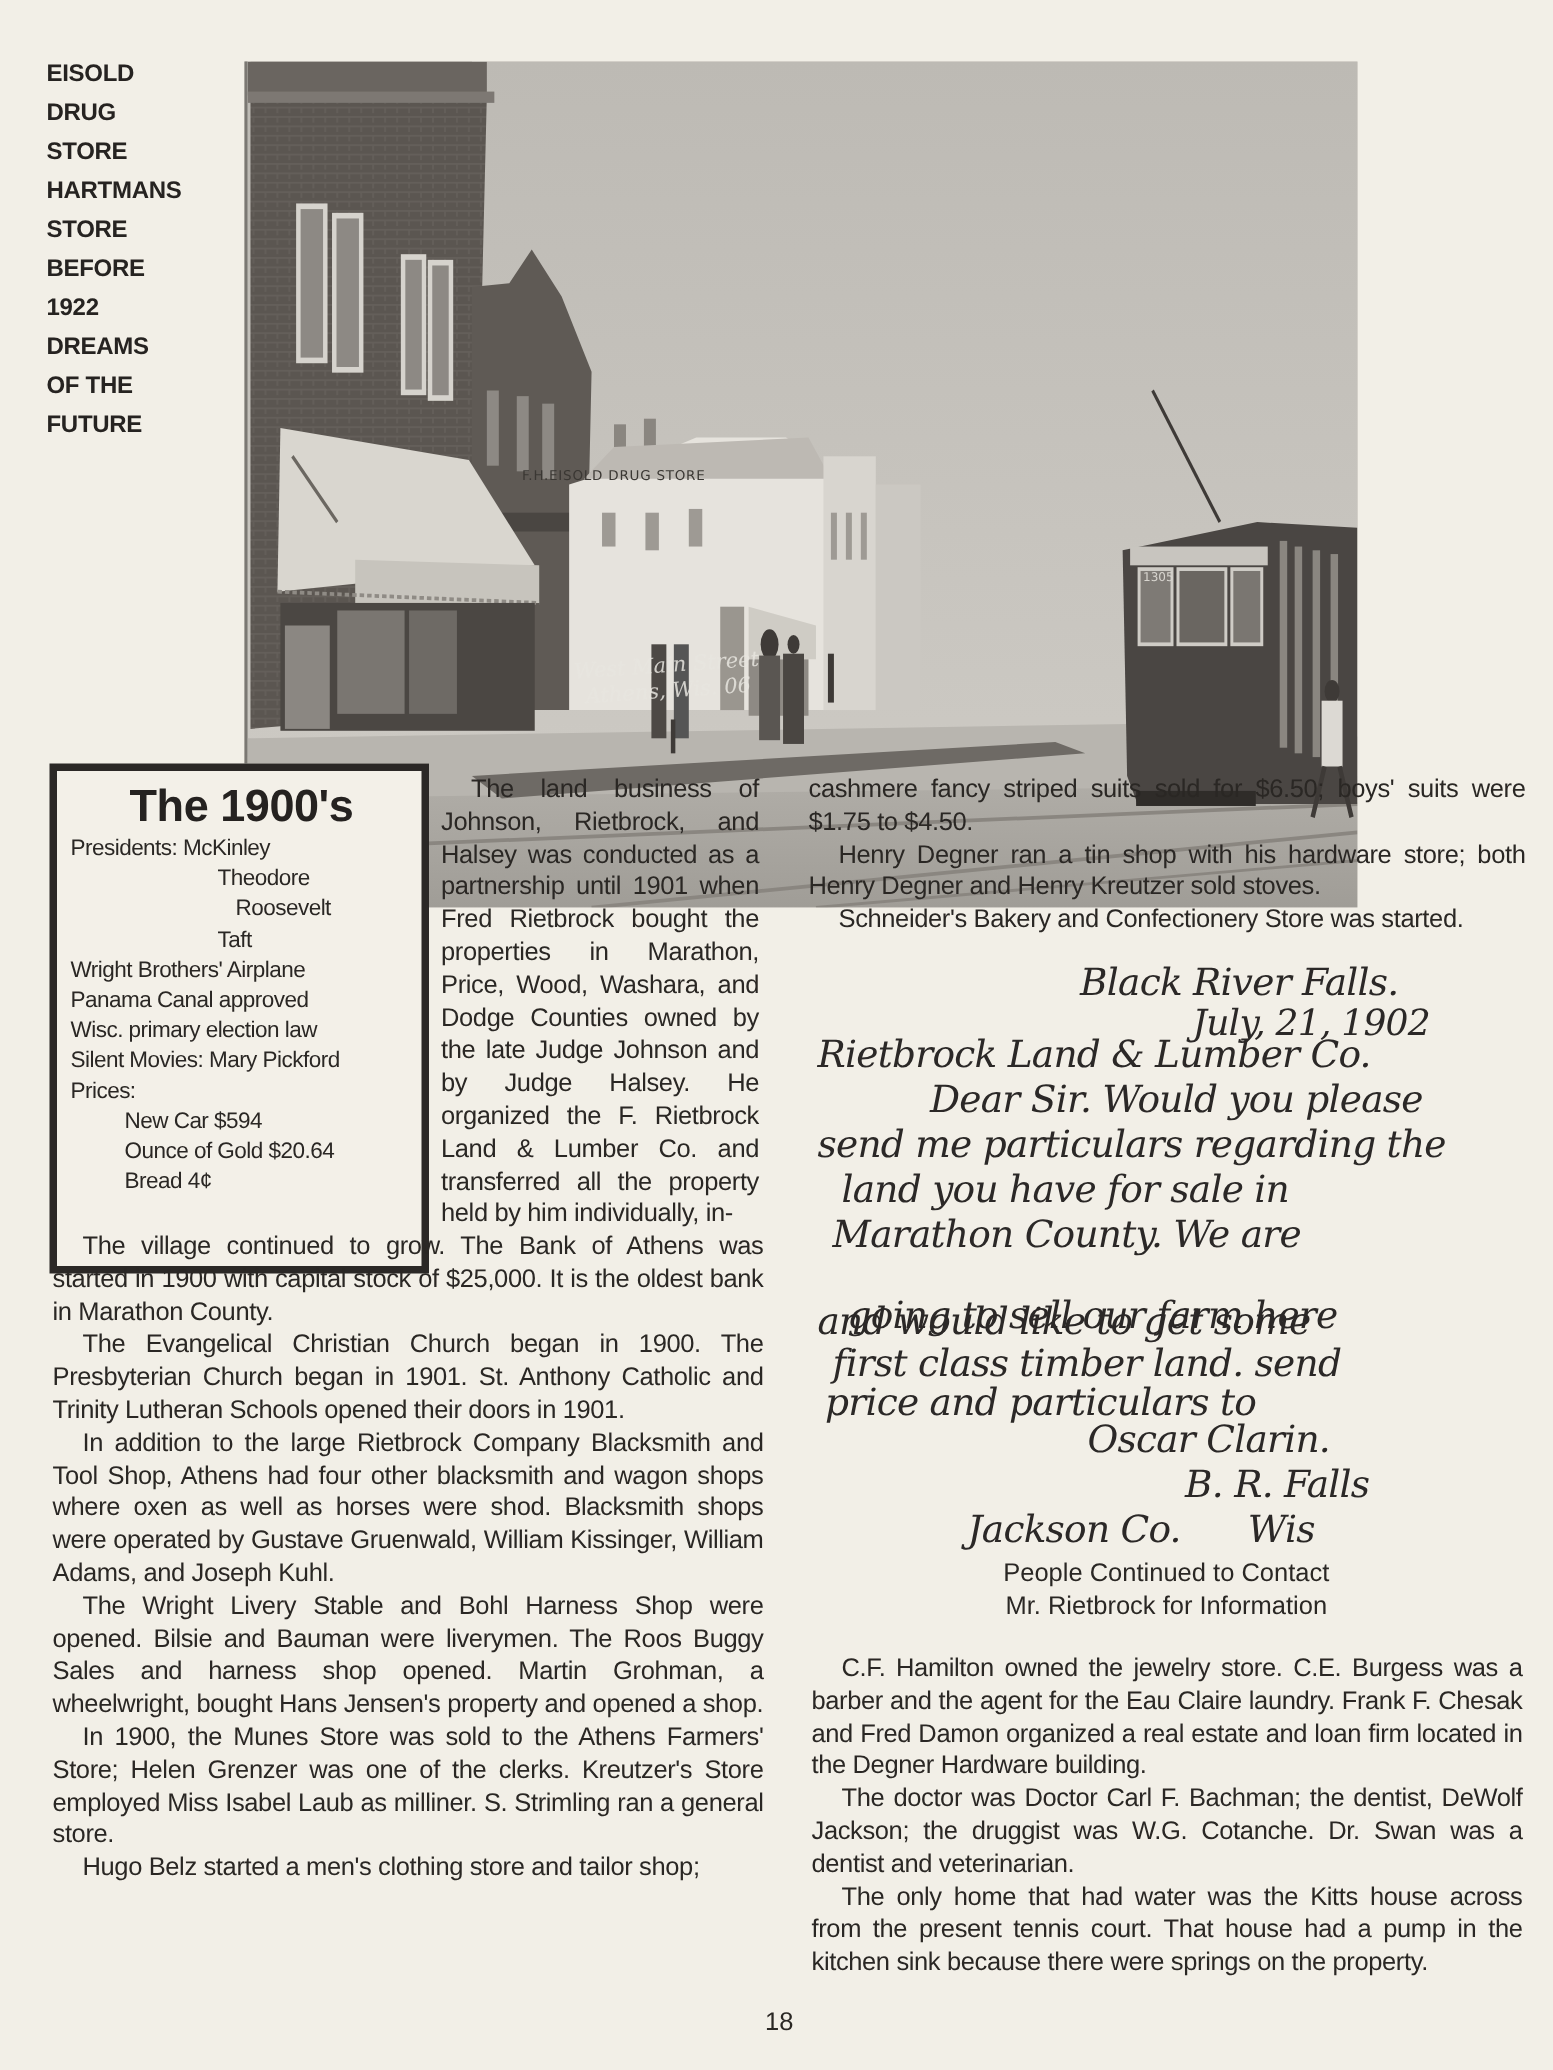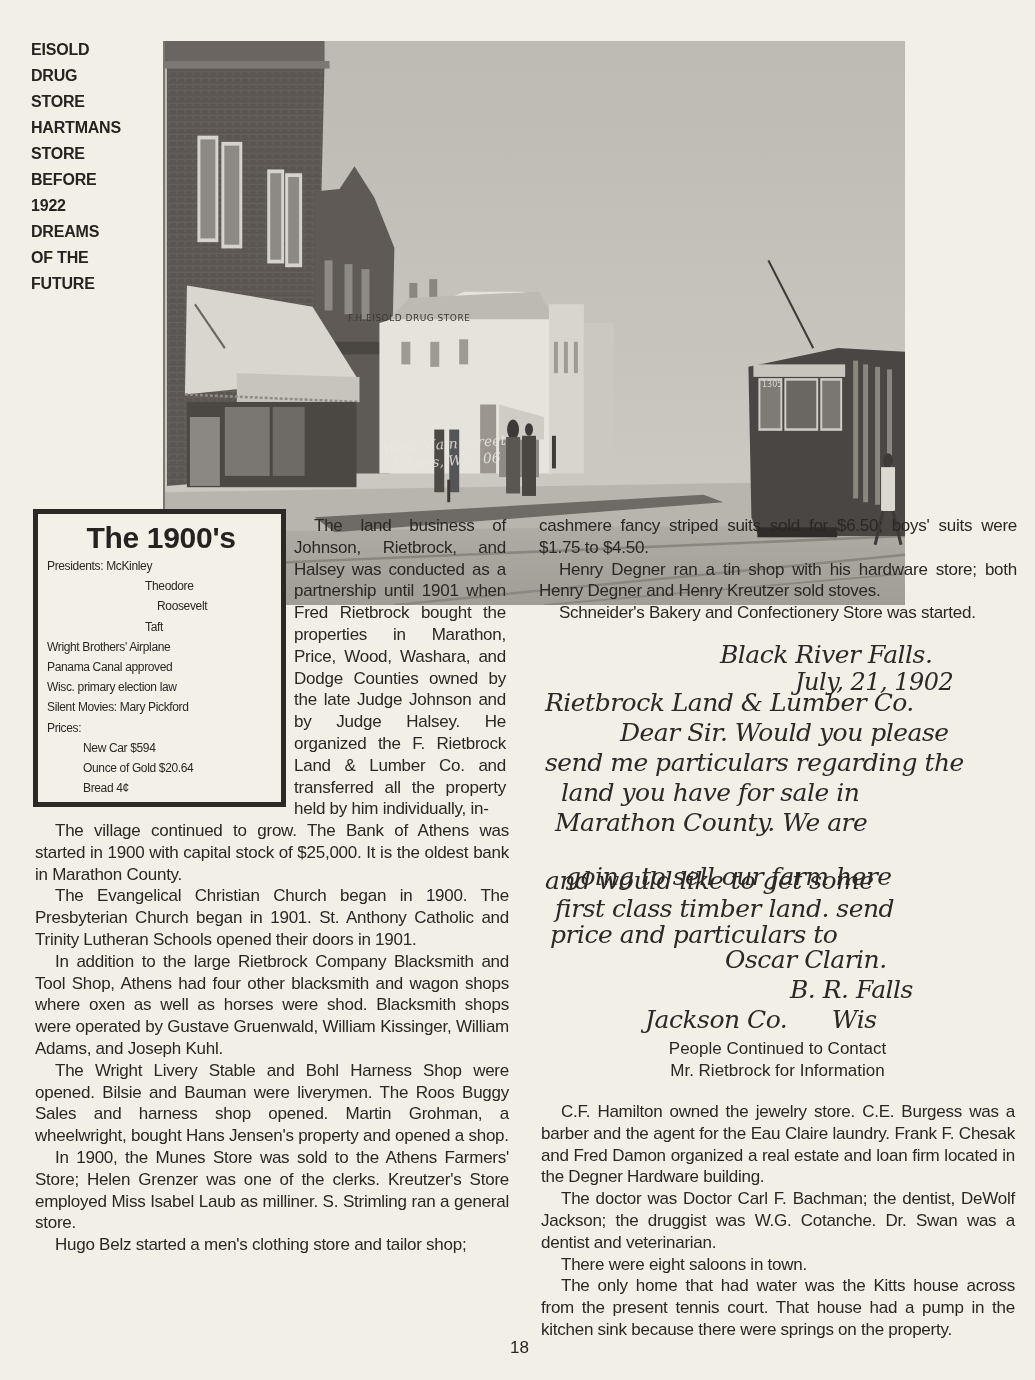--- a/index.html
+++ b/index.html
@@ -39,30 +39,30 @@
       font-family: "DejaVu Sans", sans-serif; color: #3a3733; letter-spacing: 0.5px;
       transform: rotate(0deg); white-space: nowrap;
     }
     .car-number {
       position: absolute; left: 597px; top: 339px; font-size: 8px; color: #d8d5cf;
       font-family: "DejaVu Sans", sans-serif;
     }
 
     
     .fact-box {
-      position: absolute; left: 33px; top: 509px; width: 253px; height: 298px;
+      position: absolute; left: 33px; top: 509px; width: 253px; height: 340px;
       border: 5px solid #2b2826; background: #f3f0e8;
       padding: 6px 6px 0 9px;
     }
     .fact-box h2 {
       font-family: "Liberation Sans", sans-serif; font-weight: bold;
       font-size: 30px; line-height: 36px; text-align: center; color: #252220;
       margin-bottom: 0px; letter-spacing: -0.3px;
     }
-    .fact-line { font-size: 12px; line-height: 20.2px; white-space: nowrap; letter-spacing: -0.35px; }
+    .fact-line { font-size: 15px; line-height: 20.2px; white-space: nowrap; letter-spacing: -0.35px; }
     .indent1 { padding-left: 98px; }
     .indent2 { padding-left: 110px; }
     .indent3 { padding-left: 36px; }
 
     
     .col {
       position: absolute; font-size: 17px; line-height: 21.8px;
       text-align: justify; letter-spacing: -0.25px; color: #2a2724;
     }
     .col p { text-indent: 20px; }
@@ -261,18 +261,17 @@
     <div class="ln" style="left:100px; top:365px; white-space:pre;">Jackson Co.      Wis</div>
   </div>
   <div class="letter-caption">
     <div>People Continued to Contact</div>
     <div>Mr. Rietbrock for Information</div>
   </div>
 
   <div class="col col-right-bottom">
     <p>C.F. Hamilton owned the jewelry store. C.E. Burgess was a barber and the agent for the Eau Claire laundry. Frank F. Chesak and Fred Damon organized a real estate and loan firm located in the Degner Hardware building.</p>
     <p>The doctor was Doctor Carl F. Bachman; the dentist, DeWolf Jackson; the druggist was W.G. Cotanche. Dr. Swan was a dentist and veterinarian.</p>
-    <p>There were eight saloons in town.</p>
     <p>The only home that had water was the Kitts house across from the present tennis court. That house had a pump in the kitchen sink because there were springs on the property.</p>
   </div>
 
   <div class="page-number">18</div>
 </div>
 
 </body></html>

